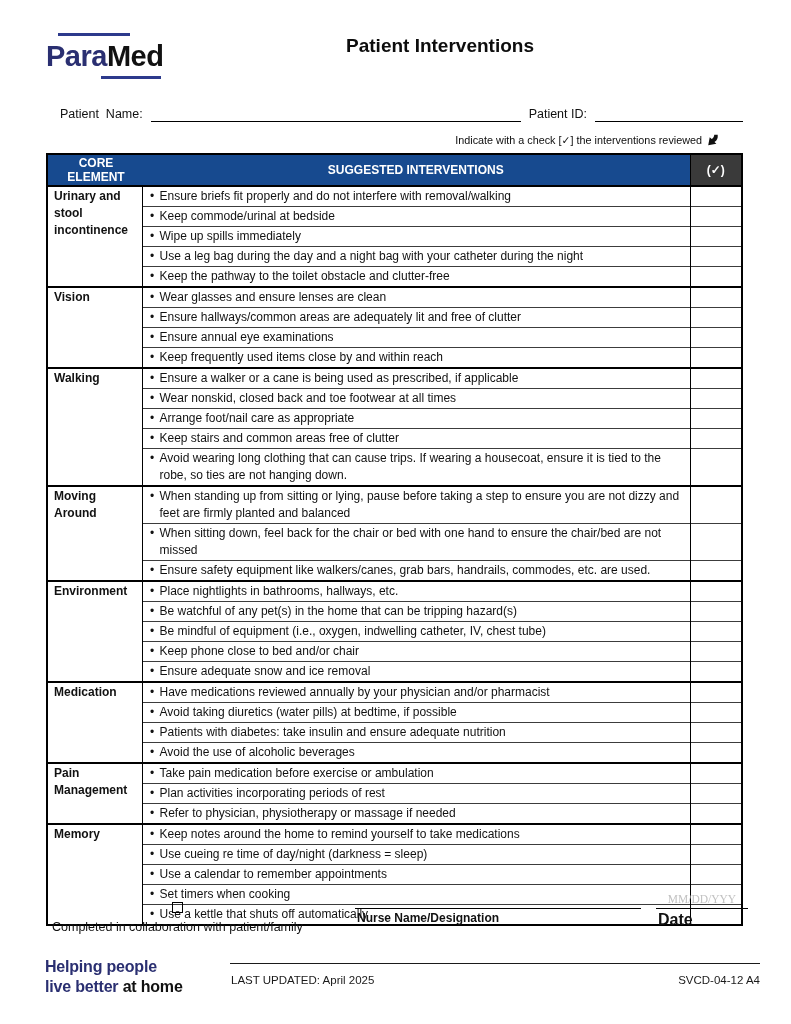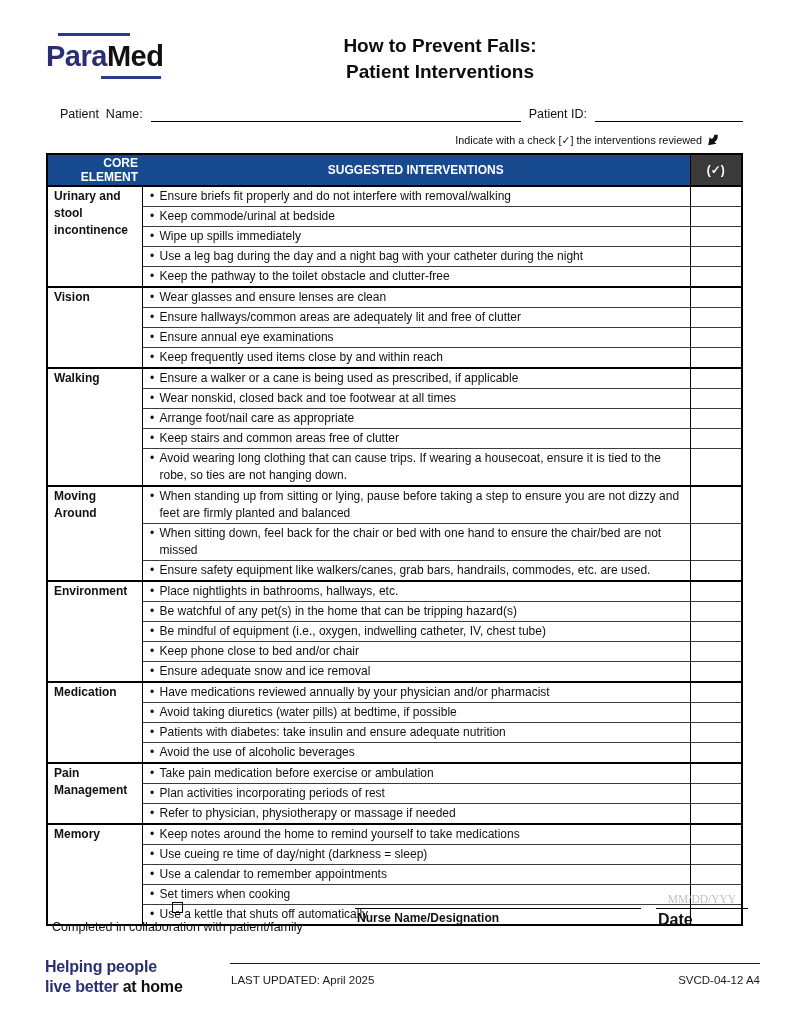--- a/index.html
+++ b/index.html
@@ -35,21 +35,21 @@
   
   .check-note { position: absolute; top: 134px; right: 72px; font-size: 10.8px; display: flex; align-items: center; gap: 4px; color: #0d0d0d; text-align: center; }
   .check-note svg { display: block; }
 
   
   .table-wrap { position: absolute; left: 46px; top: 153px; width: 697px; }
   table { width: 100%; border-collapse: collapse; table-layout: fixed; border: 2px solid #000; }
   col.c-core  { width: 95px; }
   col.c-check { width: 52px; }
   thead th { font-size: 12px; font-weight: bold; color: #fff; height: 19px; padding: 1px 4px; }
-  th.h-core  { background: var(--header-blue, #174a8f); text-align: right; padding-left: 6px; }
+  th.h-core  { background: var(--header-blue, #174a8f); text-align: center; padding-left: 6px; }
   th.h-int   { background: var(--header-blue, #174a8f); text-align: center; }
   th.h-check { background: var(--check-header-bg, #3a3a3a); text-align: center; border-left: 1px solid #000; }
   tbody { border-top: 2px solid #000; }
   td { font-size: 12px; line-height: 17px; vertical-align: top; }
   td.core { font-weight: bold; padding: 1px 4px 12px 6px; border-right: 1px solid #000; }
   td.intervention { padding: 1px 4px 1px 2px; border-top: 1px solid #3c3c3c; height: 19px; }
   td.check { border-left: 1px solid #000; border-top: 1px solid #3c3c3c; }
   tbody tr:first-child td { border-top: none; }
   .bullet-line { display: flex; }
   .bullet-line .bullet { width: 15px; text-align: center; flex: none; }
@@ -79,21 +79,20 @@
 
 <div class="page">
 
   <div class="logo">
     <span class="overline"></span>
     <span class="para">Para</span><span class="med">Med</span>
     <span class="underline"></span>
   </div>
 
   <div class="title">
-    <div>How to Prevent Falls:</div>
     <div>Patient Interventions</div>
   </div>
 
   <div class="patient-row">
     <span class="label">Patient  Name:</span>
     <span class="fill-line name"></span>
     <span class="label">Patient ID:</span>
     <span class="fill-line id"></span>
   </div>
 

